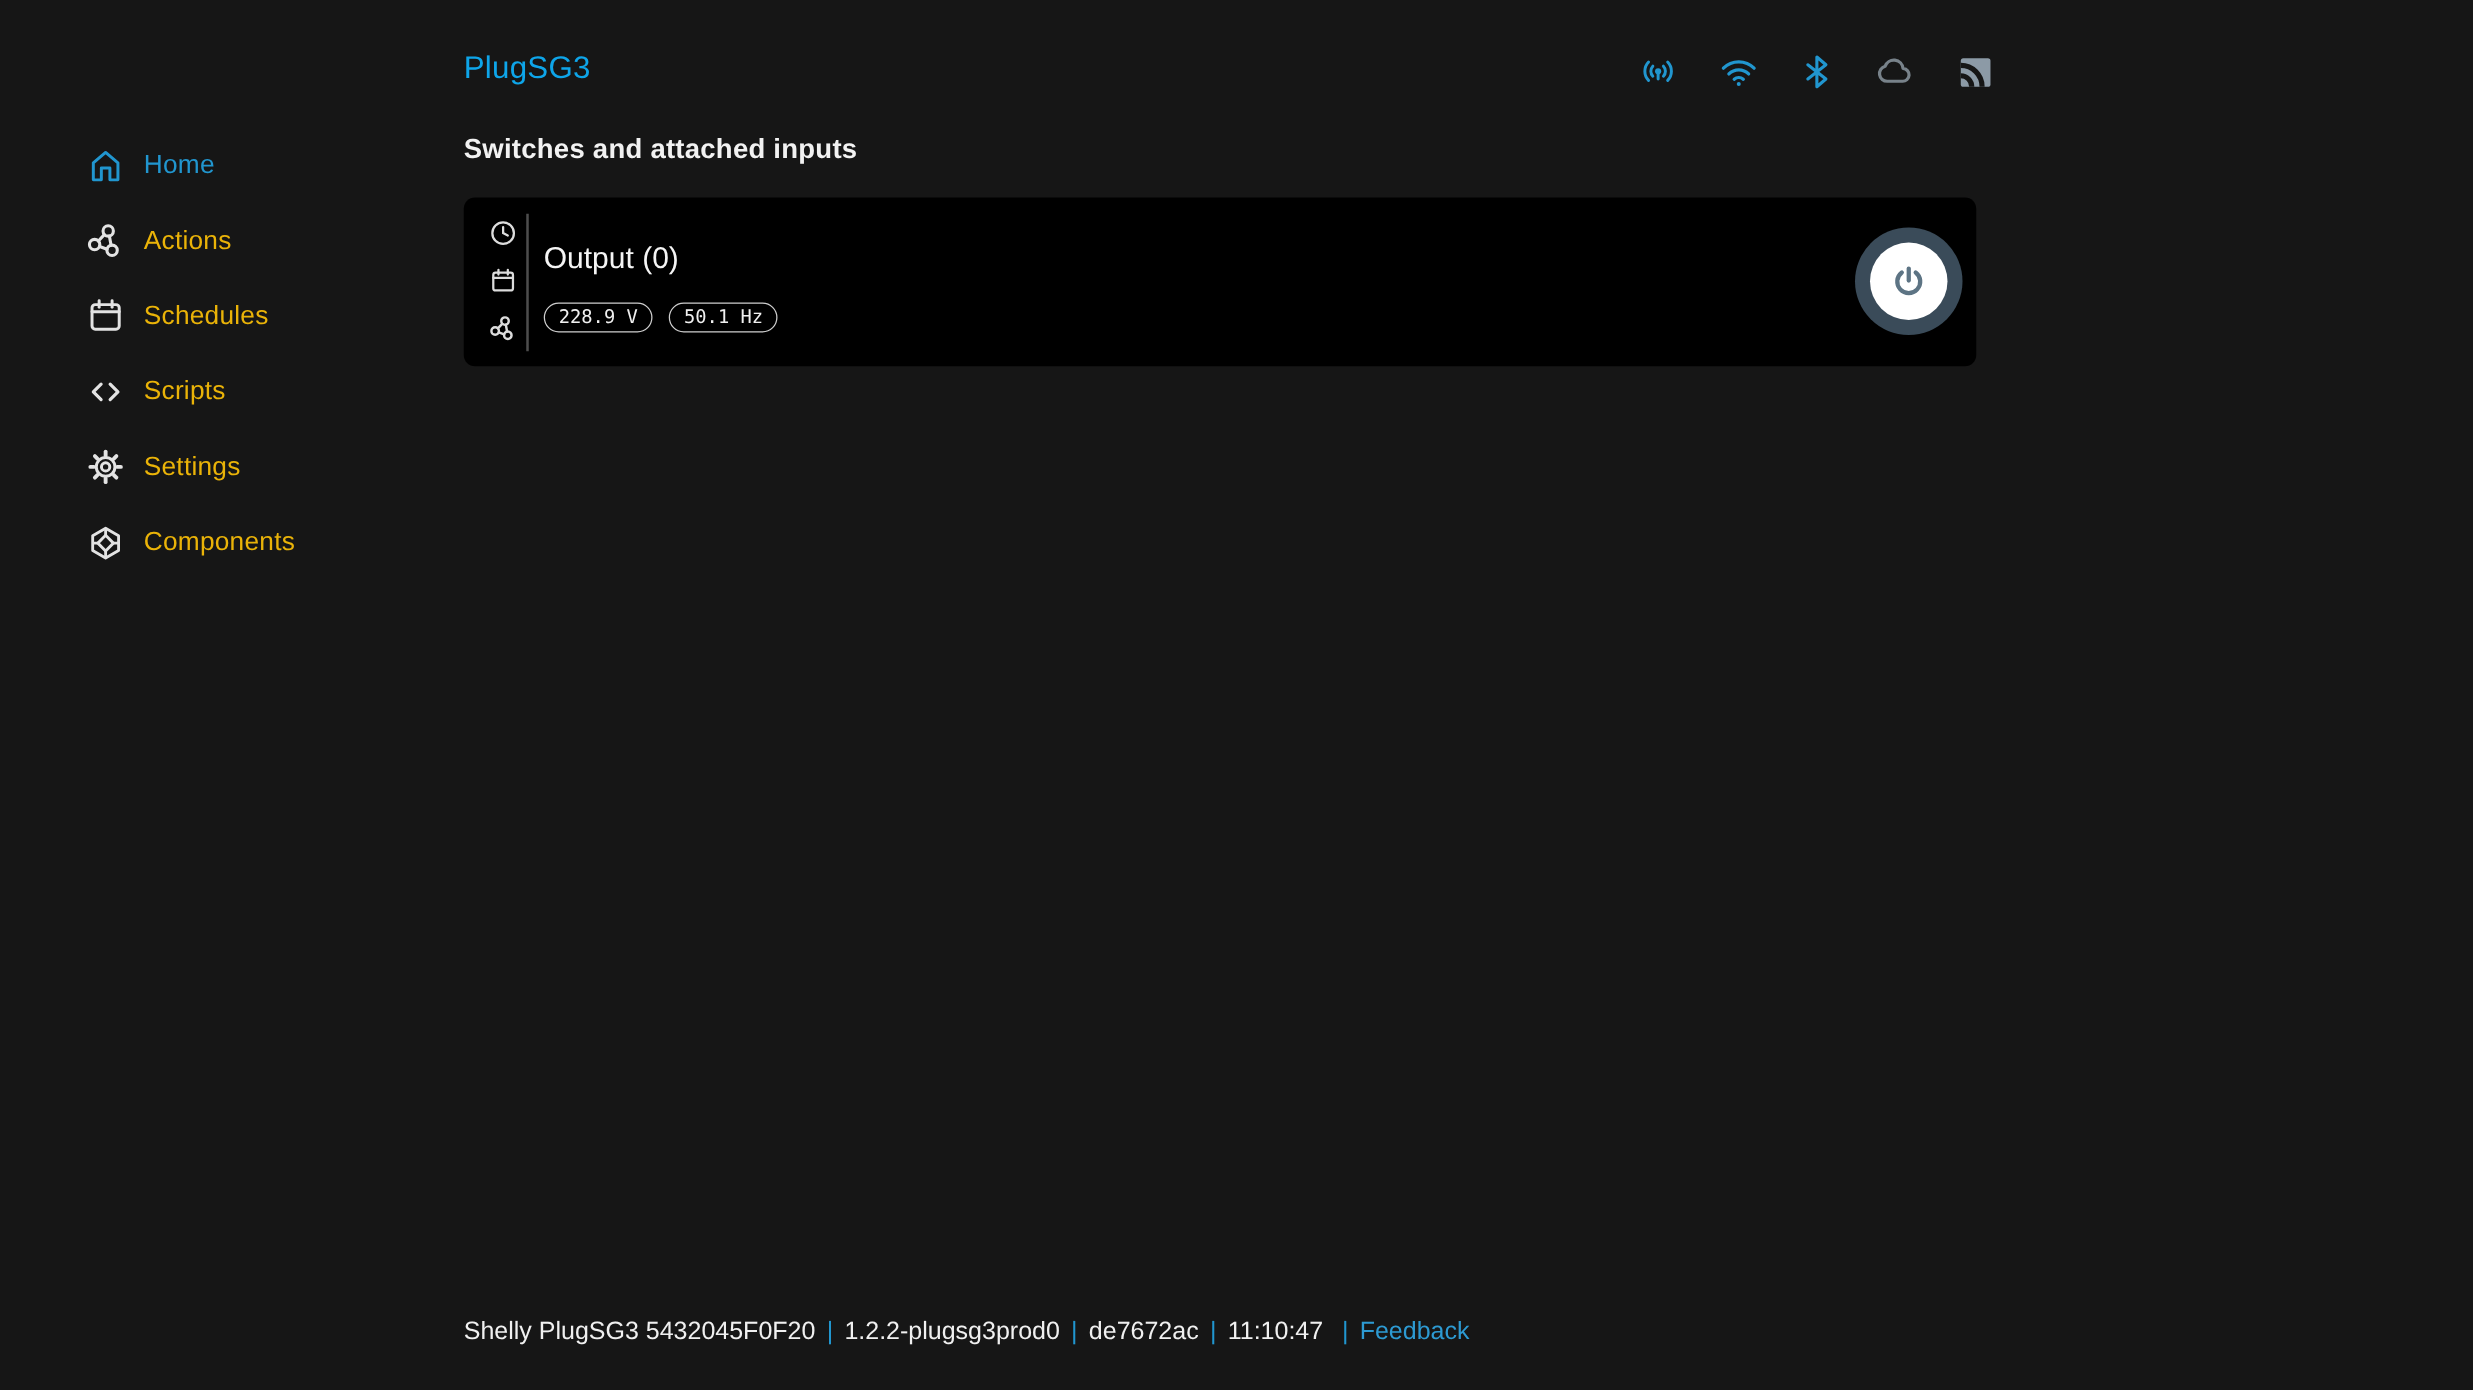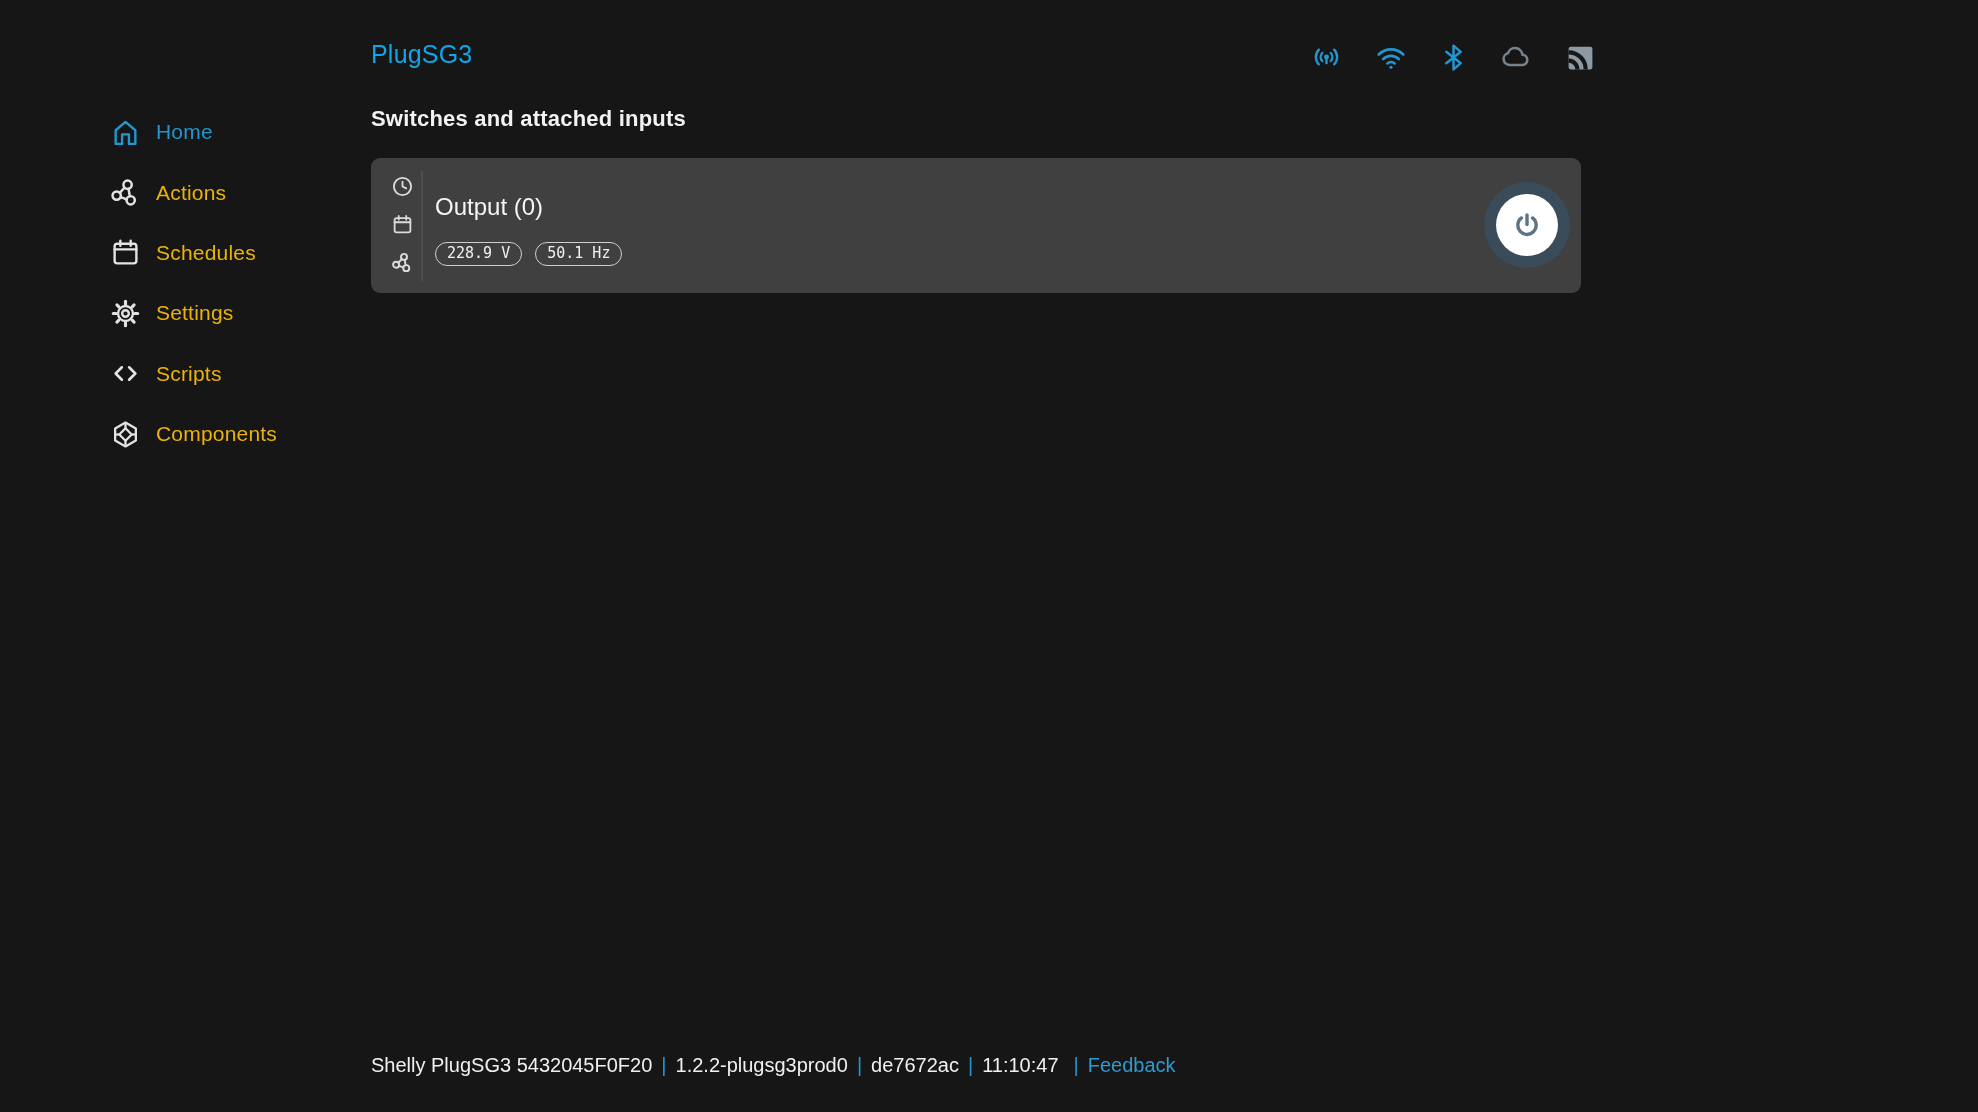--- a/index.html
+++ b/index.html
@@ -11,21 +11,21 @@
     position:relative;
     overflow:hidden;
   }
   svg { display:block; }
 
   
   .sidebar { position:absolute; left:0; top:0; width:371px; height:100%; }
   .nav { list-style:none; position:absolute; top:102px; left:0; width:100%; }
   .nav-item {
     height:60.4px; display:flex; align-items:center;
-    padding-left:110px; cursor:pointer;text-align:center;
+    padding-left:69px; cursor:pointer;text-align:center;
   }
   .nav-item .nav-icon { width:31px; height:31px; flex:0 0 31px; display:flex; align-items:center; justify-content:center; }
   .nav-item .nav-label { margin-left:15px; font-size:21px; color:#eab308; letter-spacing:.2px; }
   .nav-item.active .nav-label { color:#2196cf; }
   .nav-item .chevron { margin-left:16px; margin-top:2px; }
 
   
   .page-title {
     position:absolute; left:371px; top:40px;
     font-size:25px; font-weight:400; color:#0ea5e9; letter-spacing:.2px;
@@ -37,21 +37,21 @@
   .status-icons span { display:flex; align-items:center; justify-content:center; }
 
   
   .section-title {
     position:absolute; left:371px; top:106px;
     font-size:22px; font-weight:700; color:#f2f2f2; letter-spacing:.2px;
   }
   .switch-card {
     position:absolute; left:371px; top:158px;
     width:1210px; height:135px;
-    background:#404040; border-radius:9px;
+    background:#000000; border-radius:9px;
     cursor:pointer;
   }
   .card-mini-icons {
     position:absolute; left:21px; top:18px;
     display:flex; flex-direction:column; gap:17px;
   }
   .card-divider {
     position:absolute; left:50px; top:13px;
     width:2px; height:110px; background:#4d4d4d;
   }
@@ -121,20 +121,30 @@
     <li class="nav-item">
       <span class="nav-icon">
         <svg width="29" height="29" viewBox="0 0 28 28" fill="none" stroke="#e3e3e3" stroke-width="2.3" stroke-linecap="round" stroke-linejoin="round">
           <rect x="3.5" y="5.5" width="21" height="19" rx="2.5"></rect>
           <line x1="3.5" y1="11" x2="24.5" y2="11"></line>
           <line x1="9" y1="2.5" x2="9" y2="7.5"></line>
           <line x1="19" y1="2.5" x2="19" y2="7.5"></line>
         </svg>
       </span>
       <span class="nav-label">Schedules</span>
+    </li>
+
+    <li class="nav-item">
+      <span class="nav-icon">
+        <svg width="29" height="29" viewBox="0 0 28 28" fill="none" stroke="#e3e3e3" stroke-width="2.5" stroke-linecap="round" stroke-linejoin="round">
+          <polyline points="10.5,8 4.5,14 10.5,20"></polyline>
+          <polyline points="17.5,8 23.5,14 17.5,20"></polyline>
+        </svg>
+      </span>
+      <span class="nav-label">Scripts</span>
     </li>
 
     <li class="nav-item">
       <span class="nav-icon">
         <svg width="29" height="29" viewBox="0 0 28 28" fill="none" stroke="#e3e3e3" stroke-width="2.3" stroke-linecap="round">
           <circle cx="14" cy="14" r="7.2"></circle>
           <circle cx="14" cy="14" r="3.2"></circle>
           <g stroke-width="3">
             <line x1="14" y1="2.2" x2="14" y2="5"></line>
             <line x1="14" y1="23" x2="14" y2="25.8"></line>
@@ -145,30 +155,20 @@
             <line x1="5.7" y1="22.3" x2="7.6" y2="20.4"></line>
             <line x1="20.4" y1="7.6" x2="22.3" y2="5.7"></line>
           </g>
         </svg>
       </span>
       <span class="nav-label">Settings</span>
     </li>
 
     <li class="nav-item">
       <span class="nav-icon">
-        <svg width="29" height="29" viewBox="0 0 28 28" fill="none" stroke="#e3e3e3" stroke-width="2.5" stroke-linecap="round" stroke-linejoin="round">
-          <polyline points="10.5,8 4.5,14 10.5,20"></polyline>
-          <polyline points="17.5,8 23.5,14 17.5,20"></polyline>
-        </svg>
-      </span>
-      <span class="nav-label">Scripts</span>
-    </li>
-
-    <li class="nav-item">
-      <span class="nav-icon">
         <svg width="29" height="29" viewBox="0 0 28 28" fill="none" stroke="#e3e3e3" stroke-width="2.2" stroke-linejoin="round">
           <polygon points="14,2.5 24,8.3 24,19.7 14,25.5 4,19.7 4,8.3"></polygon>
           <polygon points="14,8 20,14 14,20 8,14"></polygon>
           <line x1="14" y1="2.5" x2="14" y2="8"></line>
           <line x1="14" y1="20" x2="14" y2="25.5"></line>
           <line x1="4" y1="14" x2="8" y2="14"></line>
           <line x1="20" y1="14" x2="24" y2="14"></line>
         </svg>
       </span>
       <span class="nav-label">Components</span>

